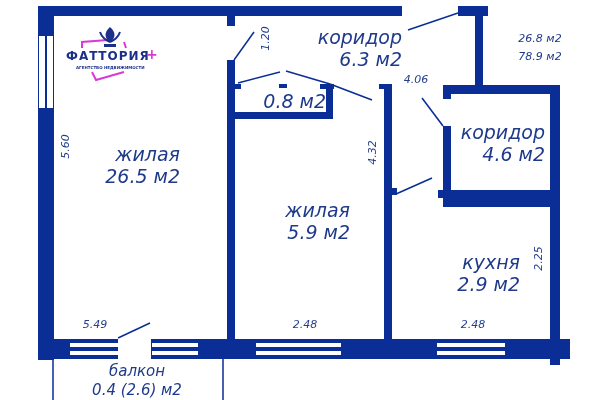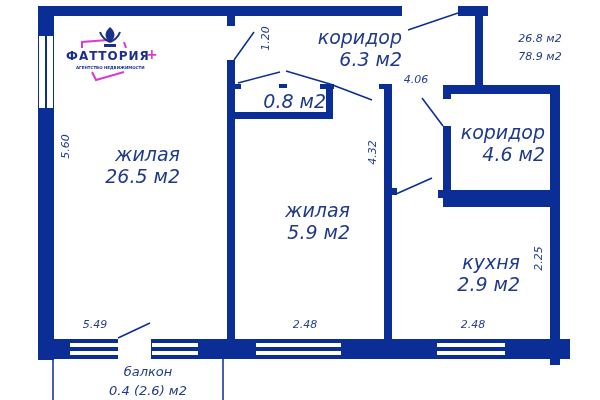--- a/index.html
+++ b/index.html
@@ -105,21 +105,21 @@
   </div>
   <div class="lbl room" style="left:256px;top:90px;width:70px;">0.8 м2</div>
   <div class="lbl room" style="left:455px;top:121px;width:90px;">
     <div>коридор</div>
     <div>4.6 м2</div>
   </div>
   <div class="lbl room" style="left:430px;top:251px;width:90px;">
     <div>кухня</div>
     <div>2.9 м2</div>
   </div>
-  <div class="lbl" style="left:88px;top:362px;width:120px;font-size:13px;line-height:19px;">
+  <div class="lbl" style="left:77px;top:362px;width:120px;font-size:15px;line-height:19px;">
     <div>балкон</div>
     <div>0.4 (2.6) м2</div>
   </div>
 
   <div class="lbl" style="left:505px;top:8px;width:70px;font-size:11px;line-height:18px;margin-top:22px;">
     <div>26.8 м2</div>
     <div>78.9 м2</div>
   </div>
 
   <div class="lbl dim vert" style="left:50px;top:140px;width:30px;">5.60</div>

